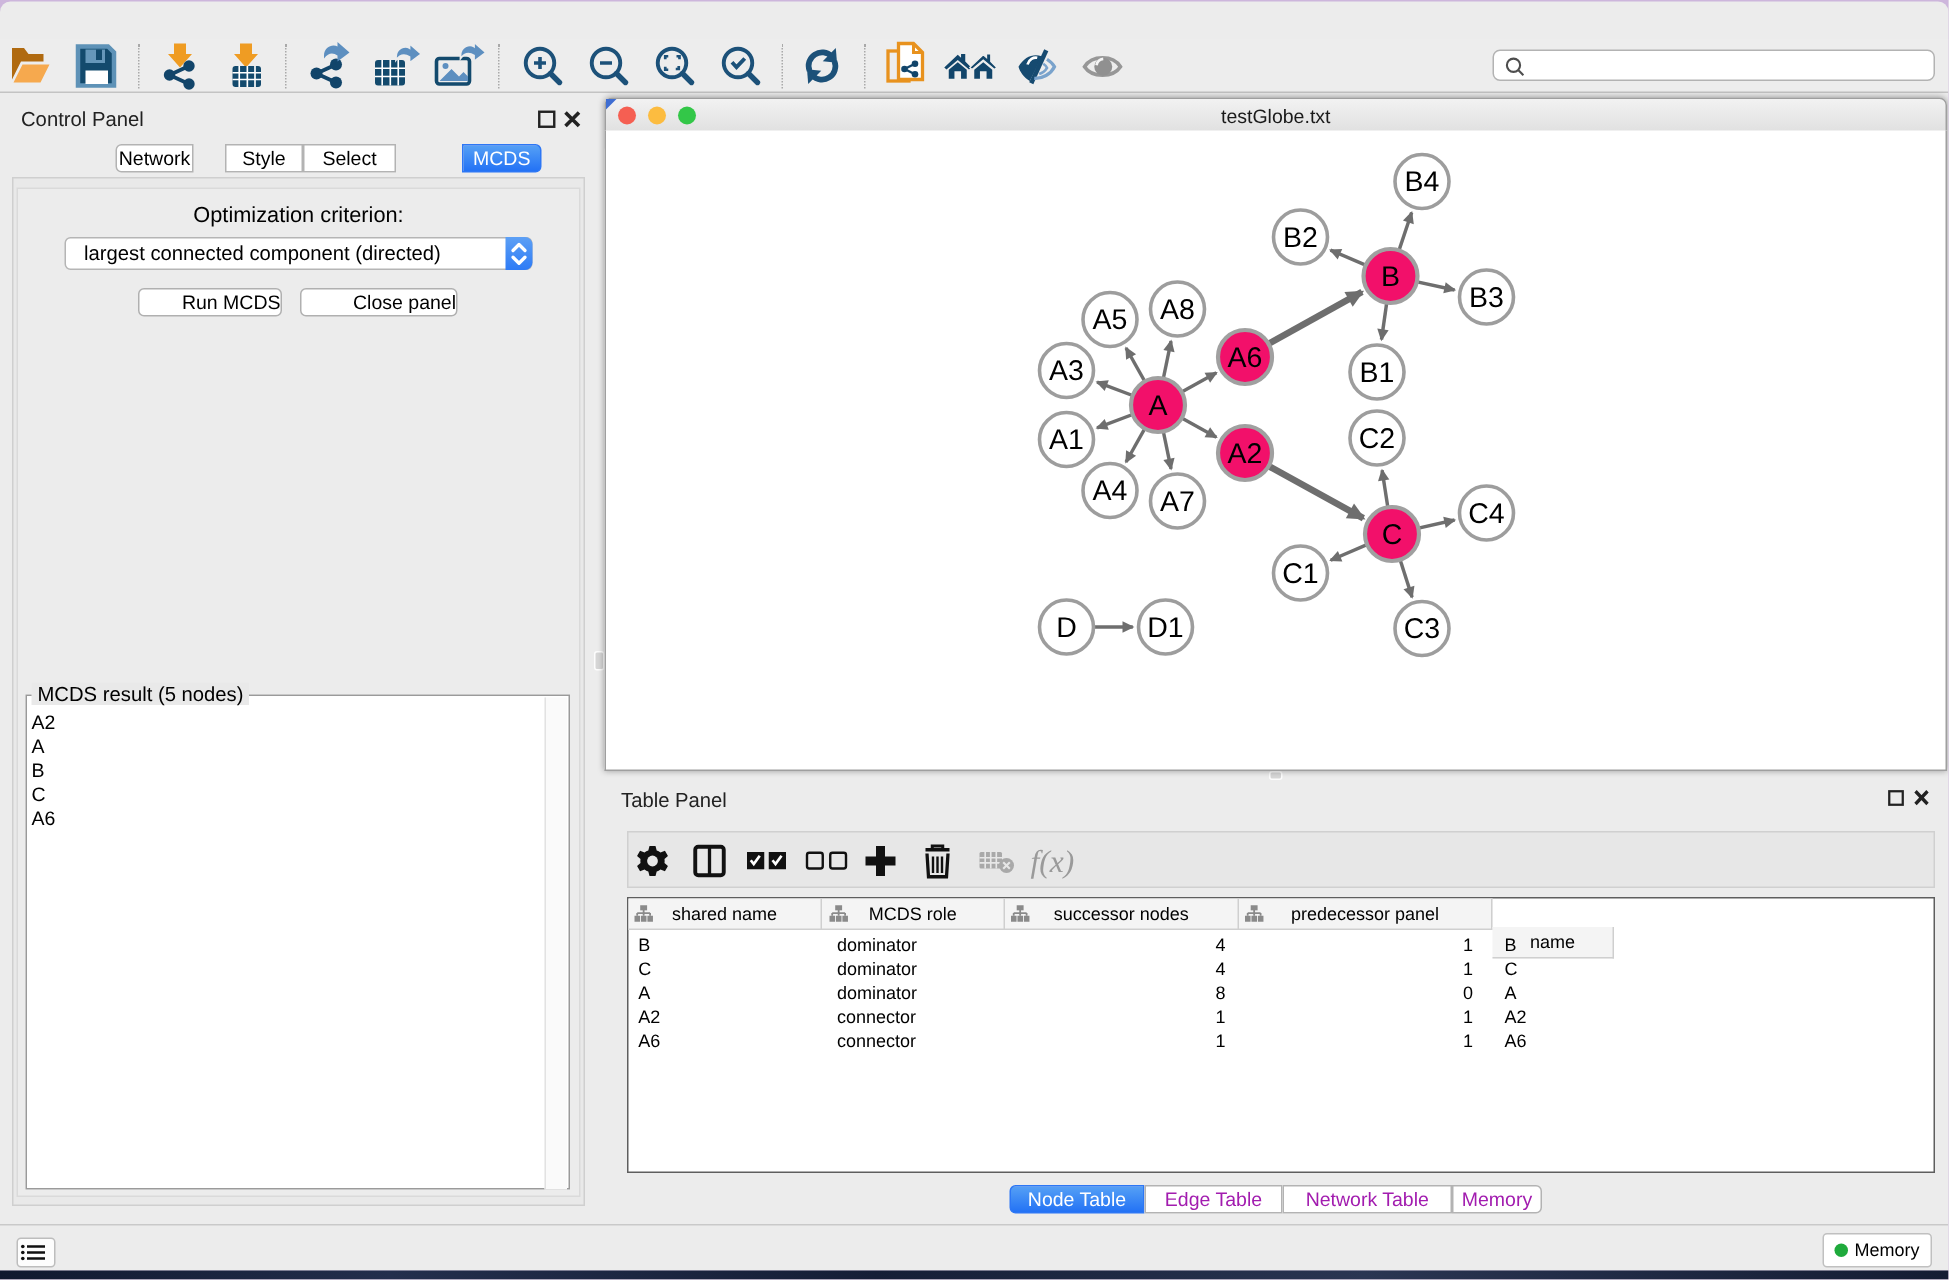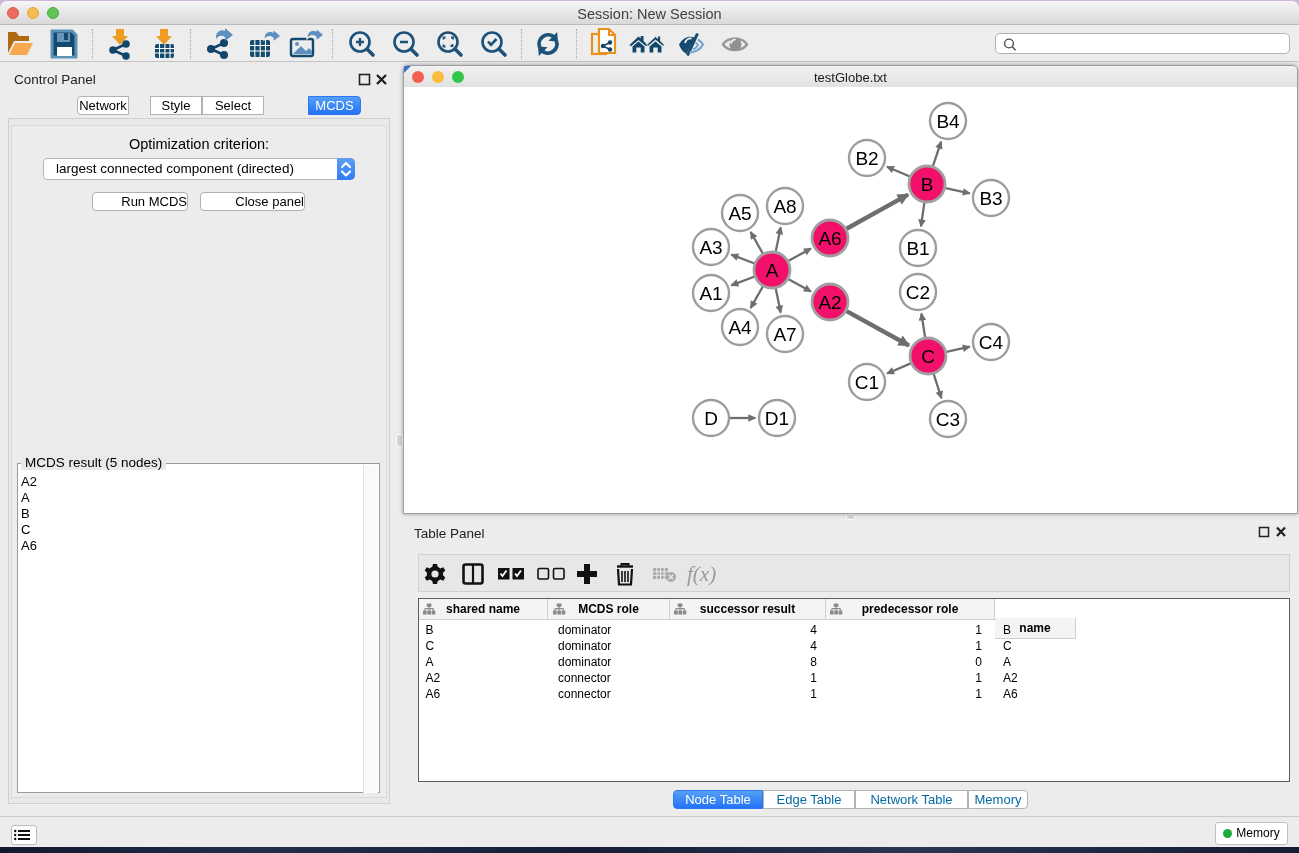--- a/index.html
+++ b/index.html
@@ -61,44 +61,38 @@
   #net-titlebar .t3 { left:48px; background:#33c748; }
   #net-canvas { position:absolute; left:0; top:22px; width:895px; height:427px;
                 background:#fff; border:1px solid #9f9f9f; border-top:none; }
   
   #tp-title { position:absolute; left:414px; top:525px; font-size:13.5px; color:#222; }
   #tp-toolbar { position:absolute; left:418px; top:553px; width:872px; height:38px;
                 background:#e7e7e7; border:1px solid #d0d0d0; }
   #tp-table { position:absolute; left:418px; top:597px; width:872px; height:184px;
               background:#fff; border:1px solid #5e5e5e; }
   .th { position:absolute; top:0; height:21px; background:#f4f4f4; border-right:1px solid #cfcfcf;
-        border-bottom:1px solid #cfcfcf; font-size:12px; text-align:center; line-height:20px; color:#000;font-weight:bold;}
+        border-bottom:1px solid #cfcfcf; font-size:12px; text-align:center; line-height:20px; color:#000;}
   .td { position:absolute; font-size:12px; color:#000; height:16px; line-height:16px;}
   .btab { position:absolute; top:789px; height:19px; background:#fff; border:1px solid #b3b3b3;
-          font-size:13px; text-align:center; line-height:18px; color:#0369a1; }
+          font-size:13px; text-align:center; line-height:18px; color:#a21caf; }
   
   #statusbar { position:absolute; left:0; top:815px; width:1299px; height:31px;
                border-top:1px solid #c9c9c9; background:#ececec; }
   #bottom-strip { position:absolute; left:0; top:847px; width:1299px; height:6px; z-index:50;
                   background:linear-gradient(90deg,#10182e,#232e4c 20%,#151e36 45%,#2a3552 70%,#141c33); }
   #memory { position:absolute; right:11px; top:821px; width:73px; height:23px; background:#fff;
             border:1px solid #c0c0c0; border-radius:3px; font-size:12px; color:#000;
             line-height:21px; text-align:center; }
   #listbtn { position:absolute; left:11px; top:824px; width:26px; height:20px; background:#fdfdfd;
              border:1px solid #bdbdbd; border-radius:3px; }
 </style>
 </head>
 <body>
 <div id="appwin">
-  <div id="titlebar">
-    <div class="tl t1"></div>
-      <div class="tl t2"></div>
-      <div class="tl t3"></div>
-    <div id="apptitle">Session: New Session</div>
-  </div>
   <div id="toolbar">
     <div class="sep" style="left:92px"></div>
     <div class="sep" style="left:190px"></div>
     <div class="sep" style="left:332px"></div>
     <div class="sep" style="left:521px"></div>
     <div class="sep" style="left:576px"></div>
     <svg width="780" height="36" style="position:absolute;left:0;top:0">
 
       <g transform="translate(21,18)">
         <path d="M-13,-12 L-5,-12 L-2,-8 L8,-8 L8,-3 L-7,-3 L-13,9 Z" fill="#b06a10"></path>
@@ -308,22 +302,22 @@
         <circle cx="7" cy="3" r="5" fill="#a9a9a9"></circle>
         <path d="M4.8,0.8 L9.2,5.2 M9.2,0.8 L4.8,5.2" stroke="#e7e7e7" stroke-width="1.4"></path>
       </g>
 
       <text x="268" y="26" font-family="Liberation Serif, serif" font-style="italic" font-size="21" fill="#9a9a9a">f(x)</text>
     </svg>
   </div>
   <div id="tp-table">
     <div class="th" style="left:0px; width:129px;">shared name</div>
     <div class="th" style="left:129px; width:122px;">MCDS role</div>
-    <div class="th" style="left:251px; width:156px;">successor result</div>
-    <div class="th" style="left:407px; width:169px;">predecessor role</div>
+    <div class="th" style="left:251px; width:156px;">successor nodes</div>
+    <div class="th" style="left:407px; width:169px;">predecessor panel</div>
     <div class="th" style="left:576px; width:81px;margin-top:19px;">name</div>
     <svg width="660" height="21" style="position:absolute;left:0;top:0">
         <g transform="translate(4,4.5)">
           <rect x="3.8" y="0" width="4.6" height="3.4" fill="#8a8a8a"></rect>
           <path d="M6.1,3.2 v2 M1.8,5.2 h8.6 M1.8,5.2 v1.8 M6.1,5.2 v1.8 M10.4,5.2 v1.8" stroke="#8a8a8a" stroke-width="1.2" fill="none"></path>
           <rect x="0" y="7" width="3.7" height="4" fill="#8a8a8a"></rect>
           <rect x="4.3" y="7" width="3.7" height="4" fill="#8a8a8a"></rect>
           <rect x="8.6" y="7" width="3.7" height="4" fill="#8a8a8a"></rect>
         </g>
         <g transform="translate(134,4.5)">

